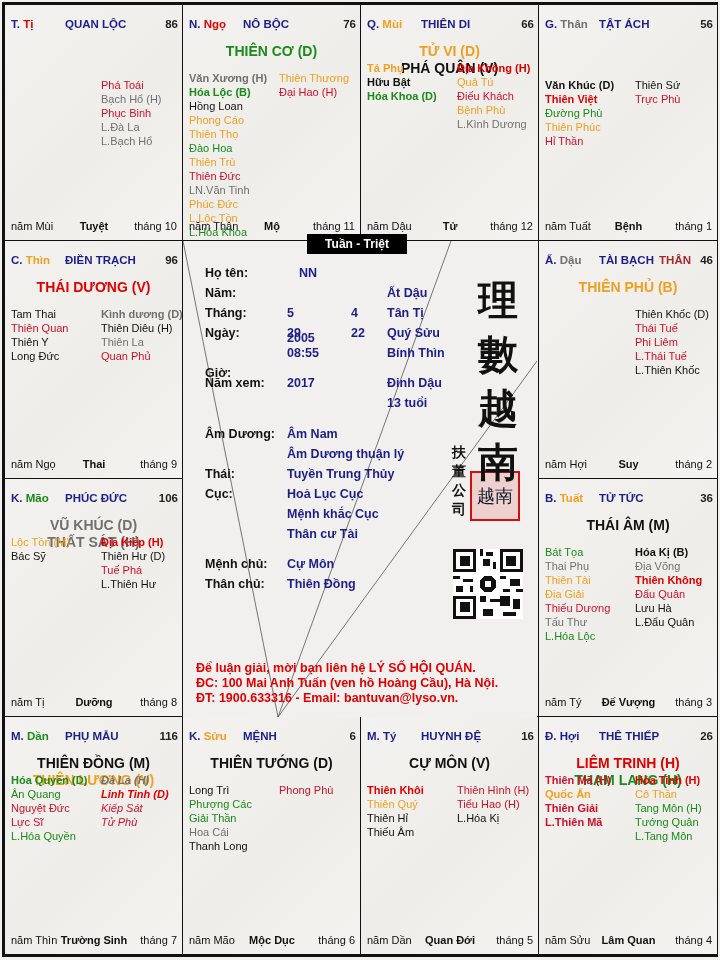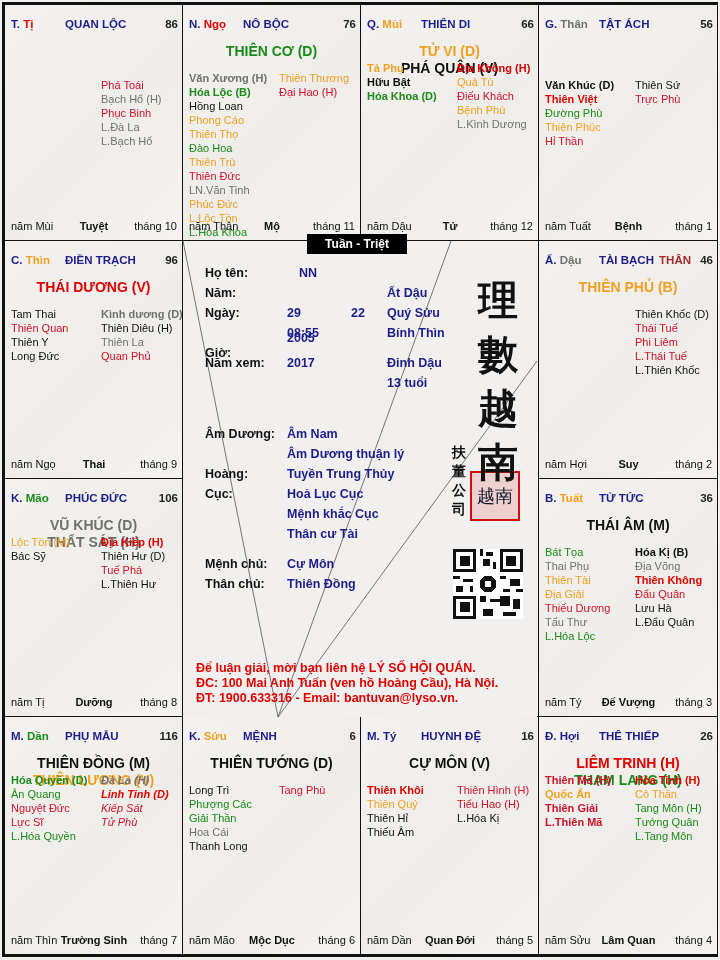--- a/index.html
+++ b/index.html
@@ -295,21 +295,21 @@
         <div style="color:#111111">THIÊN TƯỚNG (D)</div>
       </div>
       <div class="col" style="left:6px;top:66px;">
         <div class="" style="color:#111111">Long Trì</div>
         <div class="" style="color:#1a8a1a">Phượng Các</div>
         <div class="" style="color:#1a8a1a">Giải Thần</div>
         <div class="" style="color:#707070">Hoa Cái</div>
         <div class="" style="color:#111111">Thanh Long</div>
       </div>
       <div class="col" style="left:96px;top:66px;">
-        <div class="" style="color:#d0102a">Tang Phù</div>
+        <div class="" style="color:#d0102a">Phong Phù</div>
       </div>
       <div class="cell-foot">
         <span class="nam">năm Mão</span>
         <span class="stage">Mộc Dục</span>
         <span class="thang">tháng 6</span>
       </div>
     </div>
   <div class="cell" style="left:356px;top:712px;width:179px;height:239px;">
       <div class="cell-head">
         <span class="branch"><span class="stem">M.</span> <span style="color:#1d1d8a">Tý</span></span>
@@ -377,20 +377,26 @@
       <div style="position:relative;height:20px;width:320px;">
         <span class="lbl" style="position:absolute;left:0;">Họ tên:</span>
         <span class="val" style="position:absolute;left:82px;margin-left:12px;">NN</span>
       </div>
       <div style="position:relative;height:20px;">
         <span class="lbl" style="position:absolute;left:0;">Năm:</span>
         <span class="val" style="position:absolute;left:82px;margin-top:45px;">2005</span>
         <span class="val" style="position:absolute;left:182px;">Ất Dậu</span>
       </div>
       <div style="position:relative;height:20px;">
+        <span class="lbl" style="position:absolute;left:0;">Tháng:</span>
+        <span class="val" style="position:absolute;left:82px;">5</span>
+        <span class="val" style="position:absolute;left:146px;">4</span>
+        <span class="val" style="position:absolute;left:182px;">Tân Tị</span>
+      </div>
+      <div style="position:relative;height:20px;">
         <span class="lbl" style="position:absolute;left:0;">Ngày:</span>
         <span class="val" style="position:absolute;left:82px;">29</span>
         <span class="val" style="position:absolute;left:146px;">22</span>
         <span class="val" style="position:absolute;left:182px;">Quý Sửu</span>
       </div>
       <div style="position:relative;height:20px;">
         <span class="lbl" style="position:absolute;left:0;margin-top:20px;">Giờ:</span>
         <span class="val" style="position:absolute;left:82px;">08:55</span>
         <span class="val" style="position:absolute;left:182px;">Bính Thìn</span>
       </div>
@@ -406,21 +412,21 @@
 
     <div class="info" style="left:22px;top:183px;">
       <div style="position:relative;height:20px;width:260px;">
         <span class="lbl" style="position:absolute;left:0;">Âm Dương:</span>
         <span class="val" style="position:absolute;left:82px;">Âm Nam</span>
       </div>
       <div style="position:relative;height:20px;">
         <span class="val" style="position:absolute;left:82px;">Âm Dương thuận lý</span>
       </div>
       <div style="position:relative;height:20px;">
-        <span class="lbl" style="position:absolute;left:0;">Hoàng:</span>
+        <span class="lbl" style="position:absolute;left:0;">Thái:</span>
         <span class="val" style="position:absolute;left:82px;">Tuyền Trung Thủy</span>
       </div>
       <div style="position:relative;height:20px;">
         <span class="lbl" style="position:absolute;left:0;">Cục:</span>
         <span class="val" style="position:absolute;left:82px;">Hoả Lục Cục</span>
       </div>
       <div style="position:relative;height:20px;">
         <span class="val" style="position:absolute;left:82px;">Mệnh khắc Cục</span>
       </div>
       <div style="position:relative;height:20px;">

